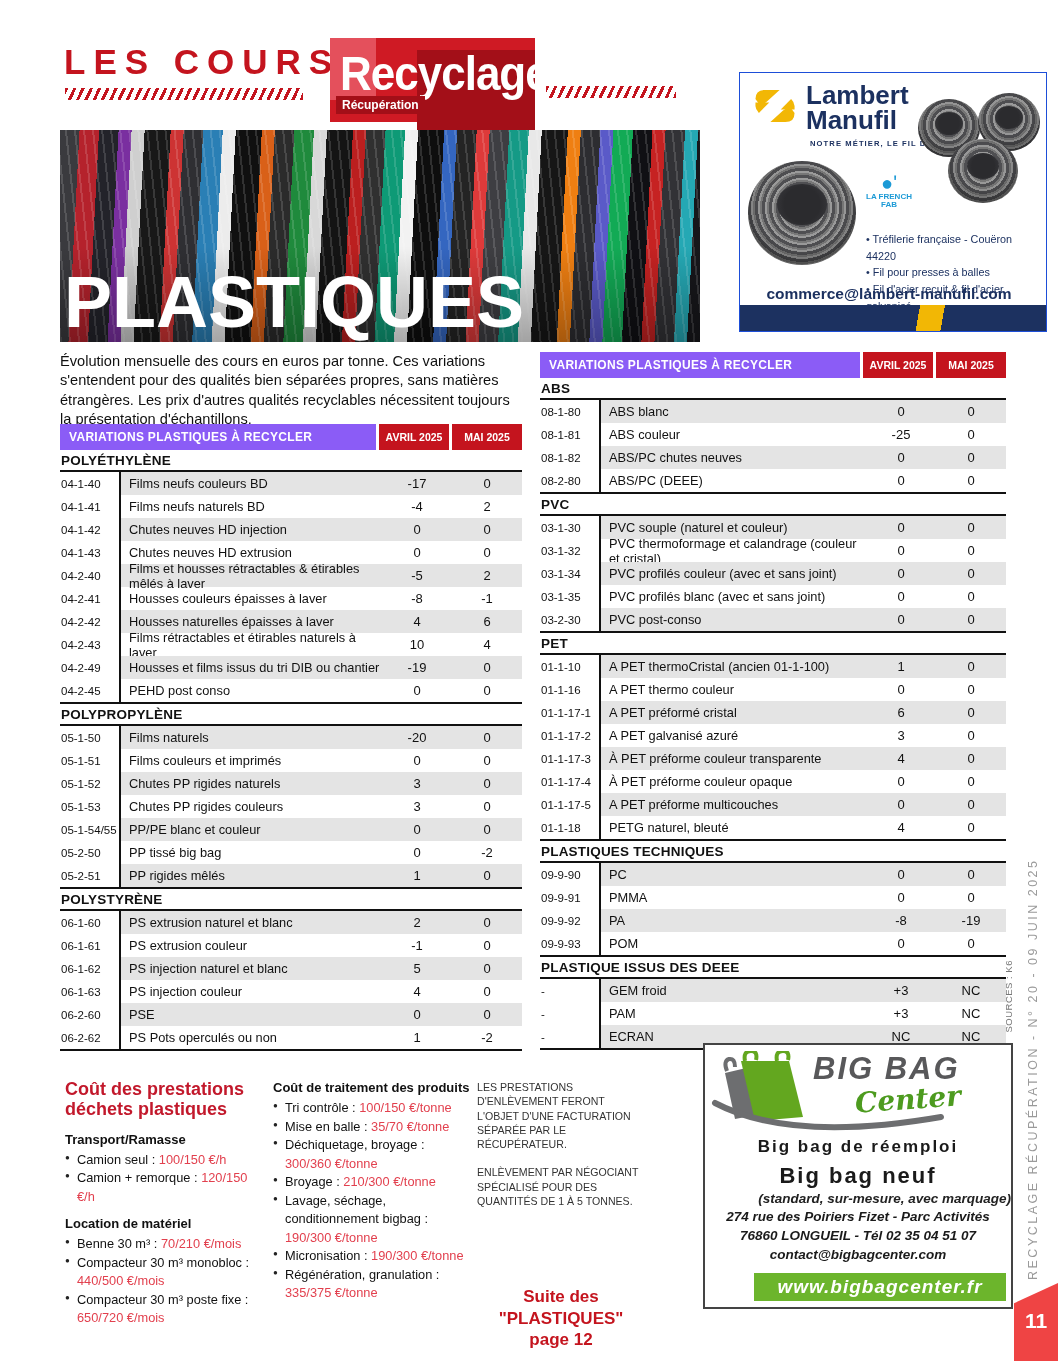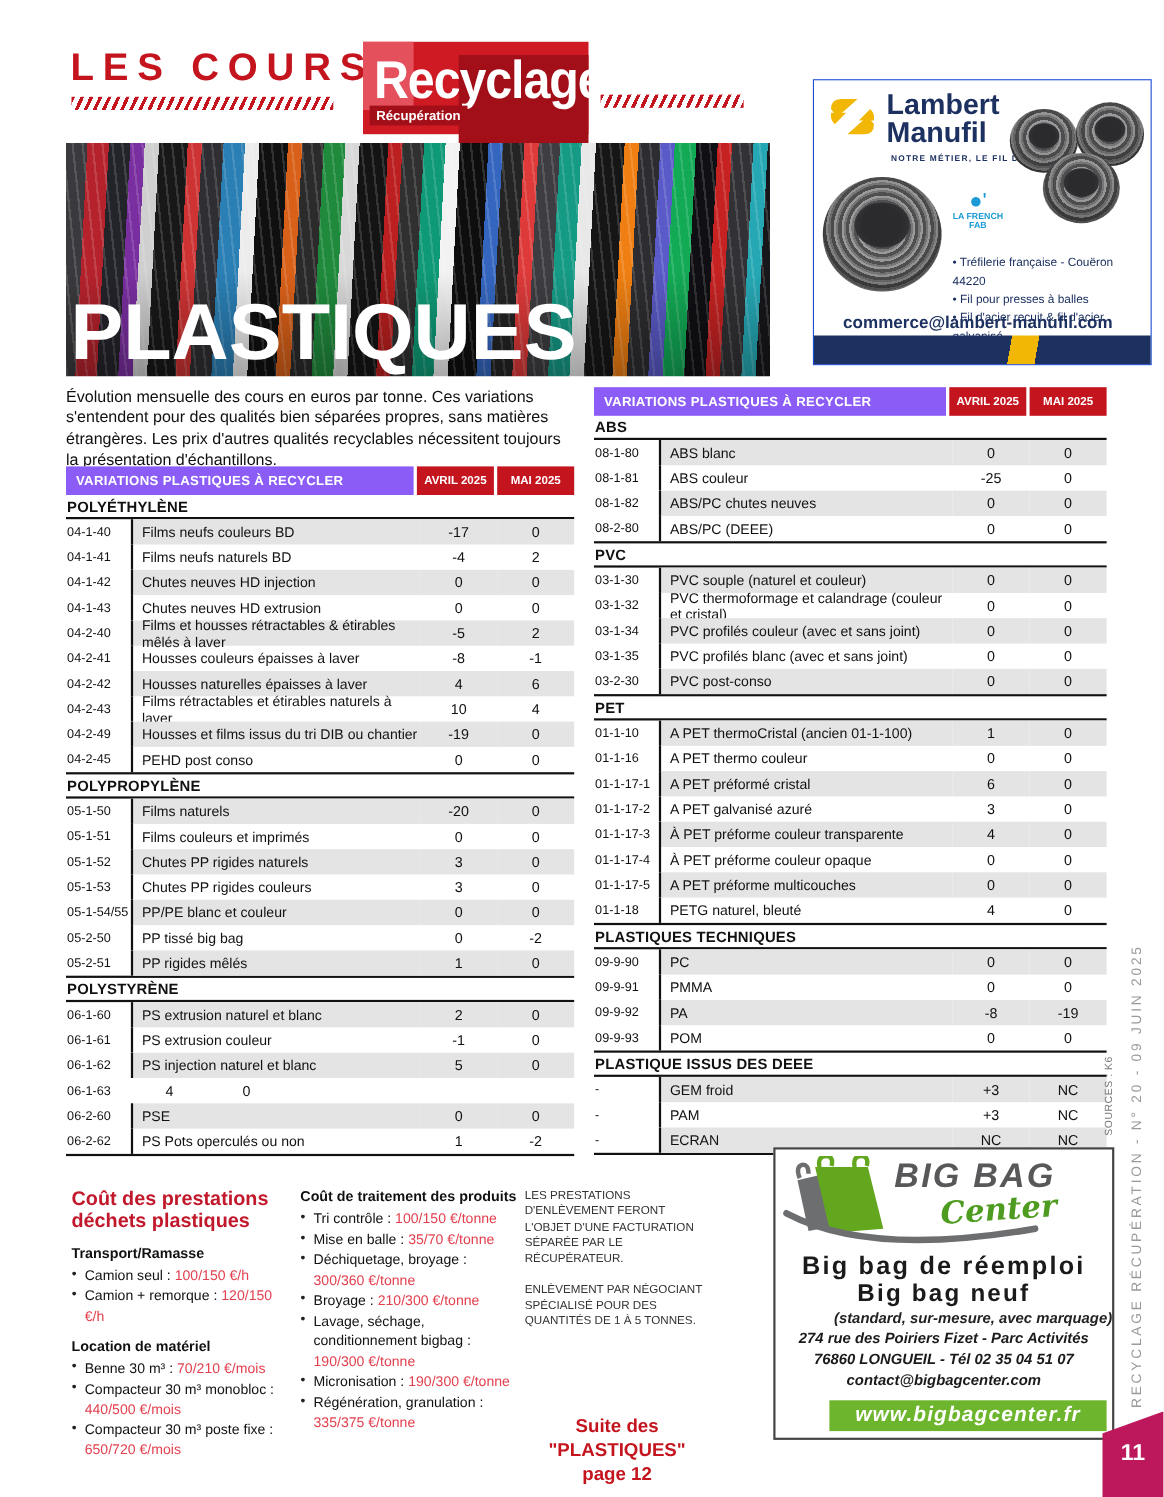--- a/index.html
+++ b/index.html
@@ -105,38 +105,38 @@
   .more-arrows{text-align:center;color:#c4141e;font-size:17px;letter-spacing:6px;margin-top:10px;}
 
   
   .ad-bigbag{position:absolute;left:703px;top:1043px;width:306px;height:262px;background:#fff;
     border:2px solid #444;}
   .bb-logo{position:absolute;left:6px;top:6px;width:292px;height:84px;}
   .bb-big{position:absolute;left:108px;top:6px;font-size:31px;font-weight:900;font-style:italic;
     color:#58585a;letter-spacing:2px;}
   .bb-center{position:absolute;left:150px;top:38px;font-size:28px;font-weight:bold;
     font-style:italic;color:#4d9b1f;font-family:"DejaVu Serif",serif;transform:rotate(-4deg);}
-  .bb-line1{position:absolute;left:0;right:0;top:92px;text-align:center;font-size:23px;
+  .bb-line1{position:absolute;left:0;right:0;top:92px;text-align:center;font-size:17px;
     font-weight:900;letter-spacing:2px;color:#1a1a1a;}
   .bb-line2{position:absolute;left:0;right:0;top:118px;text-align:center;font-size:22px;
     font-weight:900;letter-spacing:2px;color:#1a1a1a;}
   .bb-sub{position:absolute;left:0;right:0;top:146px;text-align:right;font-size:13.5px;
     font-style:italic;font-weight:bold;color:#222;}
   .bb-addr{position:absolute;left:0;right:0;text-align:center;font-size:13.5px;font-weight:bold;
     font-style:italic;color:#1a1a1a;}
   .bb-a1{top:164px;} .bb-a2{top:183px;} .bb-a3{top:202px;}
   .bb-band{position:absolute;left:5px;right:5px;bottom:6px;height:28px;background:#6cb52c;
     display:flex;align-items:center;justify-content:center;margin-left:44px;}
   .bb-band span{color:#fff;font-size:19px;font-weight:900;font-style:italic;letter-spacing:1px;}
 
   
   .issue-vert{position:absolute;left:1026px;top:760px;height:520px;writing-mode:vertical-rl;
     transform:rotate(180deg);font-size:12.5px;color:#9a9a9a;letter-spacing:2.5px;
     white-space:nowrap;}
-  .page-tab{position:absolute;right:0;bottom:0;width:56px;height:78px;background:#be185d;
+  .page-tab{position:absolute;right:0;bottom:0;width:44px;height:78px;background:#ef4444;
     clip-path:polygon(0 26%,100% 0,100% 100%,0 100%);}
   .page-tab span{position:absolute;left:0;right:0;top:26px;text-align:center;color:#fff;
     font-size:21px;font-weight:bold;}
 </style>
 </head>
 <body>
 
 <div class="page">
 
   <div class="masthead-title">LES COURS DE</div>
@@ -326,20 +326,21 @@
             <div class="c-val">0</div>
           </div>
           <div class="trow odd">
             <div class="c-code">06-1-62</div>
             <div class="c-label">PS injection naturel et blanc</div>
             <div class="c-val">5</div>
             <div class="c-val">0</div>
           </div>
           <div class="trow">
             <div class="c-code">06-1-63</div>
+            <div class="c-label">PS injection couleur</div>
             <div class="c-val">4</div>
             <div class="c-val">0</div>
           </div>
           <div class="trow odd">
             <div class="c-code">06-2-60</div>
             <div class="c-label">PSE</div>
             <div class="c-val">0</div>
             <div class="c-val">0</div>
           </div>
           <div class="trow">

